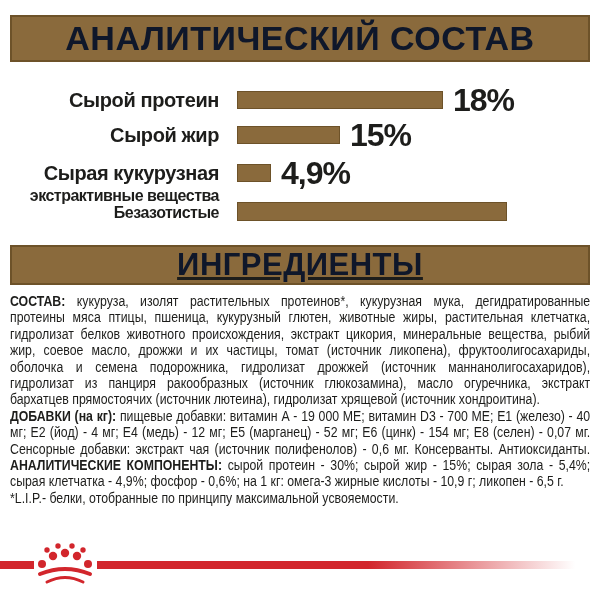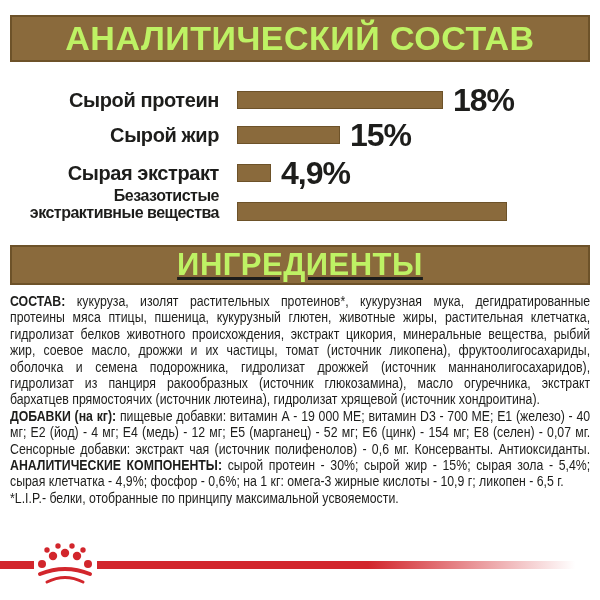--- a/index.html
+++ b/index.html
@@ -13,21 +13,21 @@
     width:600px;height:600px;position:relative;overflow:hidden;
     background:#ffffff;color:var(--text);
     font-family:"Liberation Sans","DejaVu Sans",sans-serif;
   }
   .band{
     margin:0 auto;width:576px;box-sizing:content-box;
     background:var(--brown);border:2px solid var(--brown-dark);
     display:flex;align-items:center;justify-content:center;
   }
   .band-title{
-    color:#bef264;font-weight:bold;letter-spacing:0.5px;
+    color:#0f172a;font-weight:bold;letter-spacing:0.5px;
     white-space:nowrap;
   }
   .band-1{margin-top:15px;height:43px;}
   .band-1 .band-title{font-size:34px;}
   .band-2{margin-top:24px;height:36px;text-decoration:underline;}
   .band-2 .band-title{font-size:31px;}
 
   
   .chart{width:600px;}
   .chart-row{display:flex;align-items:center;height:20px;padding-left:9px;}
@@ -90,29 +90,29 @@
       </div>
       <div class="chart-row">
         <div class="chart-label">
           <div class="chart-label-line">Сырой жир</div>
         </div>
         <div class="chart-bar" style="width: 103px;"></div>
         <div class="chart-value">15%</div>
       </div>
       <div class="chart-row">
         <div class="chart-label">
-          <div class="chart-label-line">Сырая экстракт</div>
+          <div class="chart-label-line">Сырая кукурузная</div>
         </div>
         <div class="chart-bar" style="width: 34px;"></div>
         <div class="chart-value">4,9%</div>
       </div>
       <div class="chart-row two-line">
         <div class="chart-label">
+          <div class="chart-label-line">экстрактивные вещества</div>
           <div class="chart-label-line">Безазотистые</div>
-          <div class="chart-label-line">экстрактивные вещества</div>
         </div>
         <div class="chart-bar" style="width: 270px;"></div>
       </div>
     </div>
 
   <div class="band band-2">
     <span class="band-title">ИНГРЕДИЕНТЫ</span>
   </div>
 
   <div class="body-text" id="ingredients-text">

